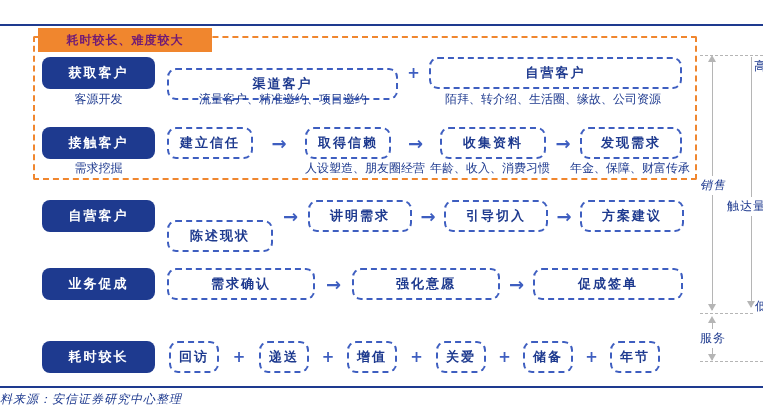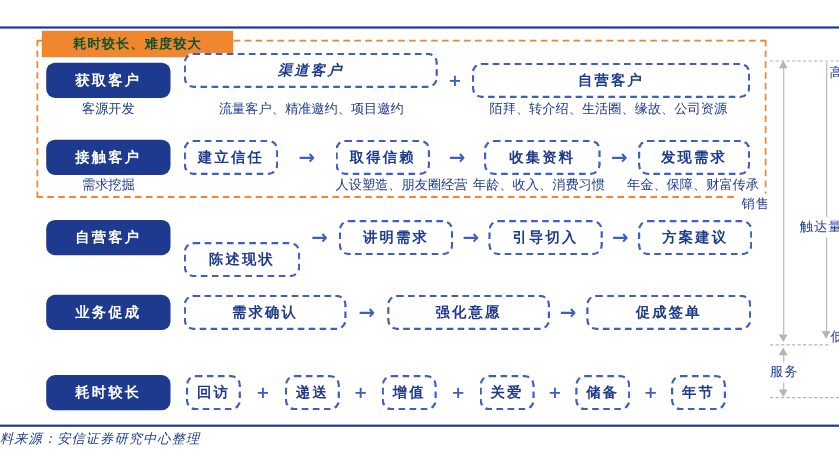--- a/index.html
+++ b/index.html
@@ -1,20 +1,20 @@
 <!DOCTYPE html>
 <html><head>
 <meta charset="utf-8">
 <style>
   html,body{margin:0;padding:0;}
   .page{position:relative;width:763px;height:414px;background:#ffffff;overflow:hidden;
         font-family:"DejaVu Sans","Liberation Sans",sans-serif;}
   .title{position:absolute;left:4px;top:2px;font-size:15px;font-weight:bold;color:#1e3a8f;letter-spacing:1px;}
   .rule{position:absolute;left:0;width:763px;border-top:2px solid #1e3a8f;}
-  .badge{position:absolute;left:38px;top:28px;width:174px;height:24px;background:#f0862e;color:#14532d;
+  .badge{position:absolute;left:38px;top:28px;width:174px;height:24px;background:#f0862e;color:#701a75;
          font-size:12px;font-weight:bold;display:flex;align-items:center;justify-content:center;z-index:2;letter-spacing:1px;}
   .orange-rect{position:absolute;left:33px;top:36px;width:664px;height:144px;border:2px dashed #f0862e;
          box-sizing:border-box;border-radius:2px;z-index:1;}
   .stage{position:absolute;left:42px;width:113px;height:32px;background:#1e3a8f;color:#ffffff;border-radius:8px;
          display:flex;align-items:center;justify-content:center;font-size:13px;font-weight:bold;z-index:2;letter-spacing:2px;}
   .dbox{position:absolute;height:32px;border:2px dashed #3e5ec0;border-radius:9px;background:#ffffff;color:#1e3a8f;
          display:flex;align-items:center;justify-content:center;font-size:13px;font-weight:bold;
          box-sizing:border-box;z-index:2;letter-spacing:2px;}
   .note{position:absolute;color:#1e3a8f;font-size:12px;text-align:center;white-space:nowrap;z-index:2;}
   .conn{position:absolute;height:32px;color:#3e5ec0;display:flex;align-items:center;justify-content:center;
@@ -42,21 +42,21 @@
   <div class="badge">耗时较长、难度较大</div>
 
   <div class="stage" style="top:57px;">获取客户</div>
   <div class="note" style="left:42px;top:91px;width:113px;">客源开发</div>
   <div class="stage" style="top:127px;">接触客户</div>
   <div class="note" style="left:42px;top:160px;width:113px;">需求挖掘</div>
   <div class="stage" style="top:200px;">自营客户</div>
   <div class="stage" style="top:268px;">业务促成</div>
   <div class="stage" style="top:341px;">耗时较长</div>
 
-  <div class="dbox" style="left:167px;top:48px;width:231px;font-style:italic;">渠道客户</div>
+  <div class="dbox" style="left:167px;top:68px;width:231px;">渠道客户</div>
   <div class="conn plus" style="left:398px;top:57px;width:31px;">+</div>
   <div class="dbox" style="left:429px;top:57px;width:253px;">自营客户</div>
   <div class="note" style="left:160px;top:91px;width:246px;">流量客户、精准邀约、项目邀约</div>
   <div class="note" style="left:418px;top:91px;width:270px;">陌拜、转介绍、生活圈、缘故、公司资源</div>
 
   <div class="dbox" style="left:167px;top:127px;width:86px;">建立信任</div>
   <div class="conn arrow" style="left:253px;top:127px;width:52px;">→</div>
   <div class="dbox" style="left:305px;top:127px;width:86px;">取得信赖</div>
   <div class="conn arrow" style="left:391px;top:127px;width:49px;">→</div>
   <div class="dbox" style="left:440px;top:127px;width:106px;">收集资料</div>
@@ -92,21 +92,21 @@
   <div class="conn plus" style="left:573px;top:341px;width:37px;">+</div>
   <div class="dbox" style="left:610px;top:341px;width:50px;">年节</div>
 
   <div class="hdash" style="left:700px;top:55px;width:63px;"></div>
   <div class="hdash" style="left:700px;top:313px;width:63px;"></div>
   <div class="hdash" style="left:700px;top:361px;width:63px;"></div>
 
   <div class="vline" style="left:712px;top:57px;height:253px;"></div>
   <div class="tri-up" style="left:708px;top:55px;"></div>
   <div class="tri-down" style="left:708px;top:304px;"></div>
-  <div class="axis-label" style="left:671px;top:176px;width:32px;">销售</div>
+  <div class="axis-label" style="left:697px;top:176px;width:32px;font-style:italic;">销售</div>
 
   <div class="vline" style="left:712px;top:318px;height:42px;"></div>
   <div class="tri-up" style="left:708px;top:316px;"></div>
   <div class="tri-down" style="left:708px;top:354px;"></div>
   <div class="axis-label" style="left:697px;top:329px;width:32px;">服务</div>
 
   <div class="vline" style="left:751px;top:57px;height:250px;"></div>
   <div class="tri-down" style="left:747px;top:301px;"></div>
   <div class="axis-label" style="left:727px;top:197px;">触达量</div>
   <div class="axis-label" style="left:754px;top:57px;">高</div>

